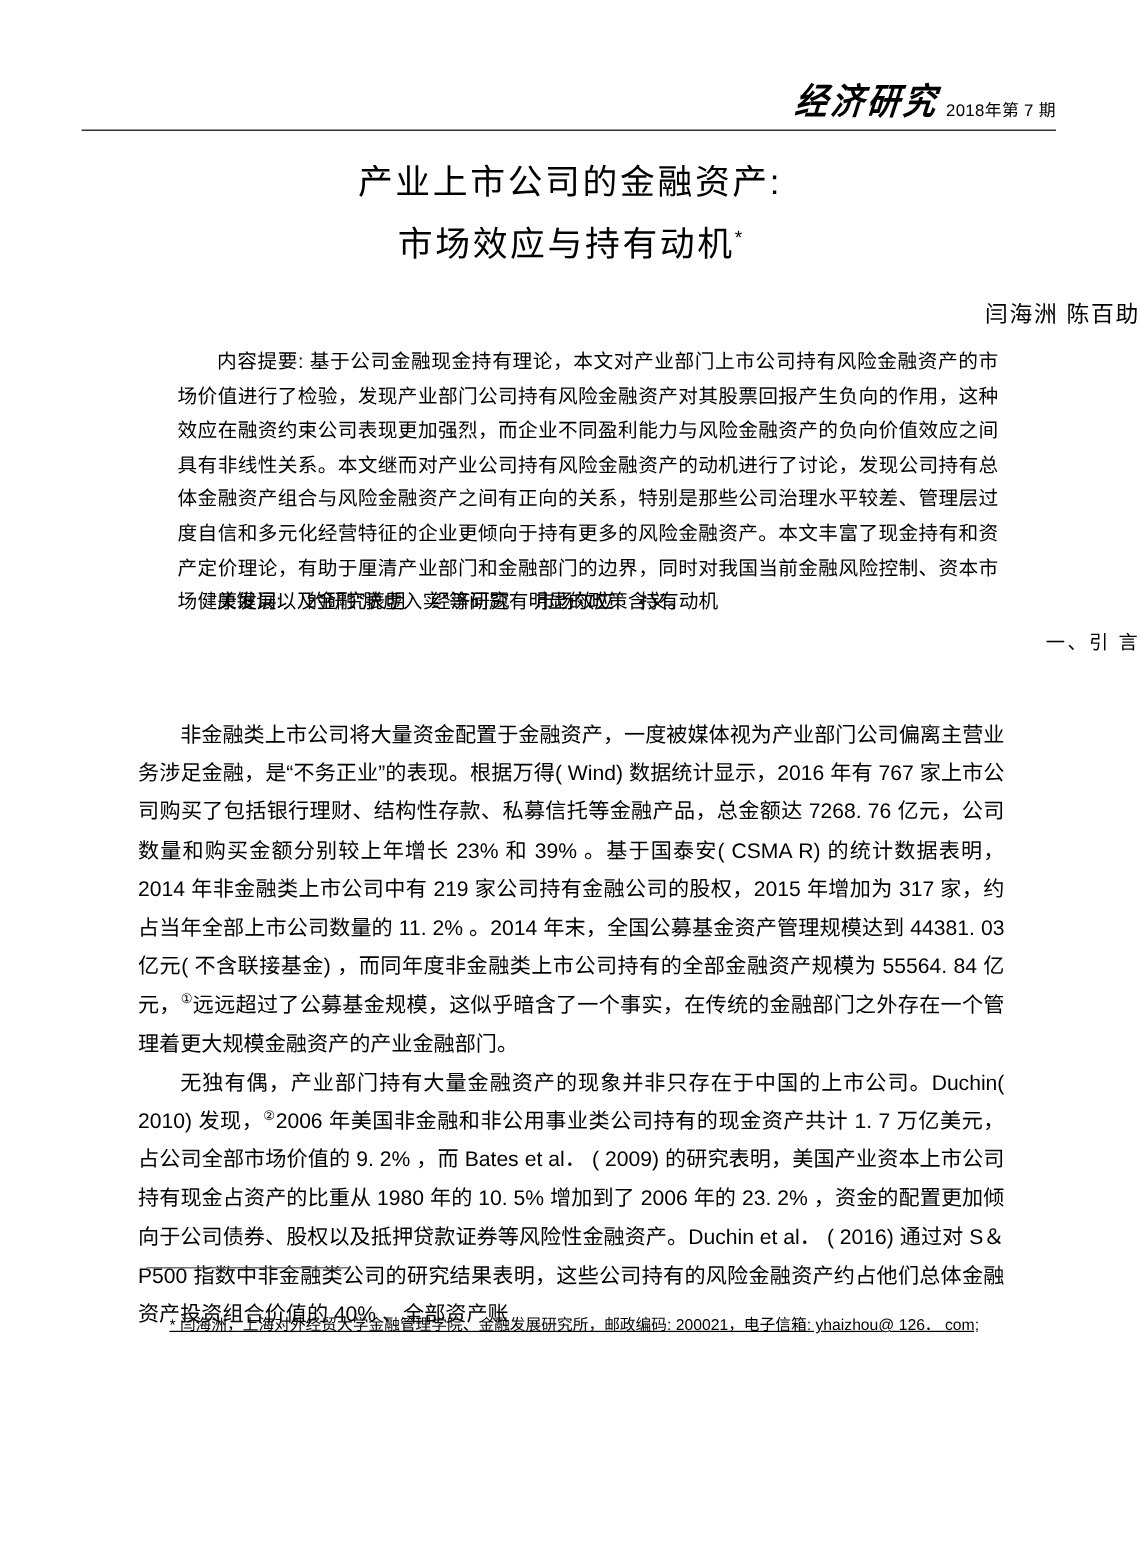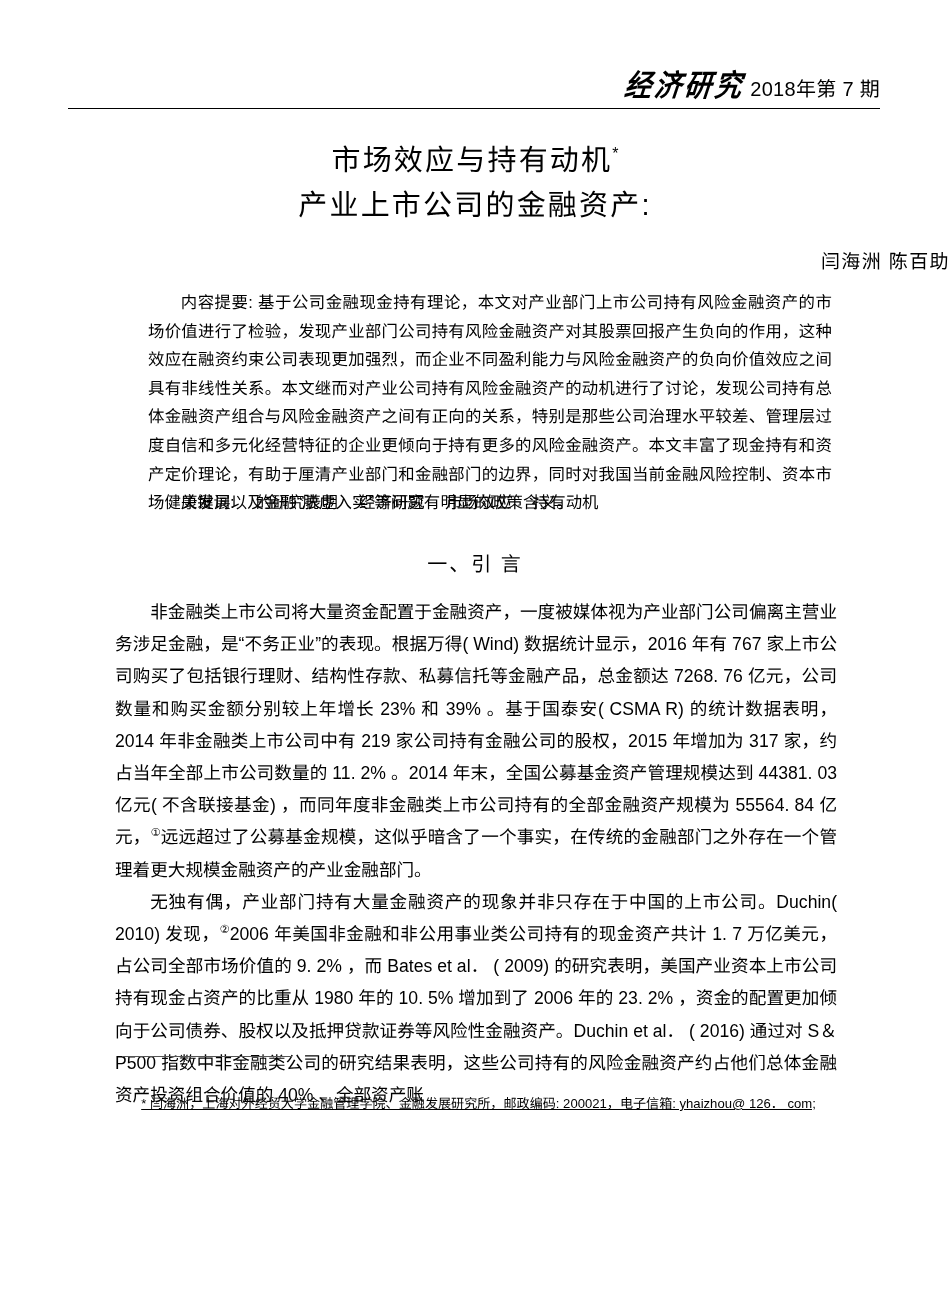--- a/index.html
+++ b/index.html
@@ -41,21 +41,21 @@
     font-weight: 700;
     font-style: italic;
     letter-spacing: 3px;
     line-height: 1;
     transform: skewX(-6deg) scaleY(1.12);
     transform-origin: bottom right;
     padding-bottom: 1px;
     white-space: nowrap;
   }
   .issue-line {
-    font-size: 20px;
+    font-size: 14px;
     line-height: 1;
     padding-bottom: 3px;
     white-space: nowrap;
     letter-spacing: 0.3px;
   }
   .masthead-rule {
     position: absolute;
     top: 46px;
     left: 0;
     right: 0;
@@ -115,25 +115,25 @@
     font-size: 16.4px;
     line-height: 28.6px;
     padding-left: 2em;
     box-sizing: border-box;
   }
   .kw-gap { display: inline-block; width: 1.3em; }
 
   
   .section-heading {
     position: absolute;
-    top: 548px;
-    left: 0;
-    right: 0;
-    text-align: center;
-    font-size: 20px;
+    top: 522px;
+    left: 0;
+    right: 0;
+    text-align: right;
+    font-size: 16px;
     font-weight: 500;
     letter-spacing: 2px;
   }
 
   
   .body-text {
     position: absolute;
     top: 596px;
     left: 115px;
     width: 722px;
@@ -180,22 +180,22 @@
 
   <div class="masthead">
     <div class="masthead-inner">
       <span class="journal-logo">经济研究</span>
       <span class="issue-line">2018年第 7 期</span>
     </div>
     <div class="masthead-rule"></div>
   </div>
 
   <div class="title-block">
+    <div class="title-line">产业上市公司的金融资产:</div>
     <div class="title-line"><span>市场效应与持有动机</span><span class="title-star">*</span></div>
-    <div class="title-line">产业上市公司的金融资产:</div>
   </div>
 
   <div class="authors">闫海洲 陈百助</div>
 
   <div class="abstract">
     <span class="lead-indent">内容提要: 基于公司金融现金持有理论，本文对产业部门上市公司持有风险金融资产的市场价值进行了检验，发现产业部门公司持有风险金融资产对其股票回报产生负向的作用，这种效应在融资约束公司表现更加强烈，而企业不同盈利能力与风险金融资产的负向价值效应之间具有非线性关系。本文继而对产业公司持有风险金融资产的动机进行了讨论，发现公司持有总体金融资产组合与风险金融资产之间有正向的关系，特别是那些公司治理水平较差、管理层过度自信和多元化经营特征的企业更倾向于持有更多的风险金融资产。本文丰富了现金持有和资产定价理论，有助于厘清产业部门和金融部门的边界，同时对我国当前金融风险控制、资本市场健康发展以及金融“脱虚入实”等问题有明显的政策含义。</span>
   </div>
 
   <div class="keywords">
     <span>关键词:</span><span class="kw-gap"></span><span>的研究表明</span><span class="kw-gap"></span><span>经济研究</span><span class="kw-gap"></span><span>市场效应</span><span class="kw-gap"></span><span>持有动机</span>

